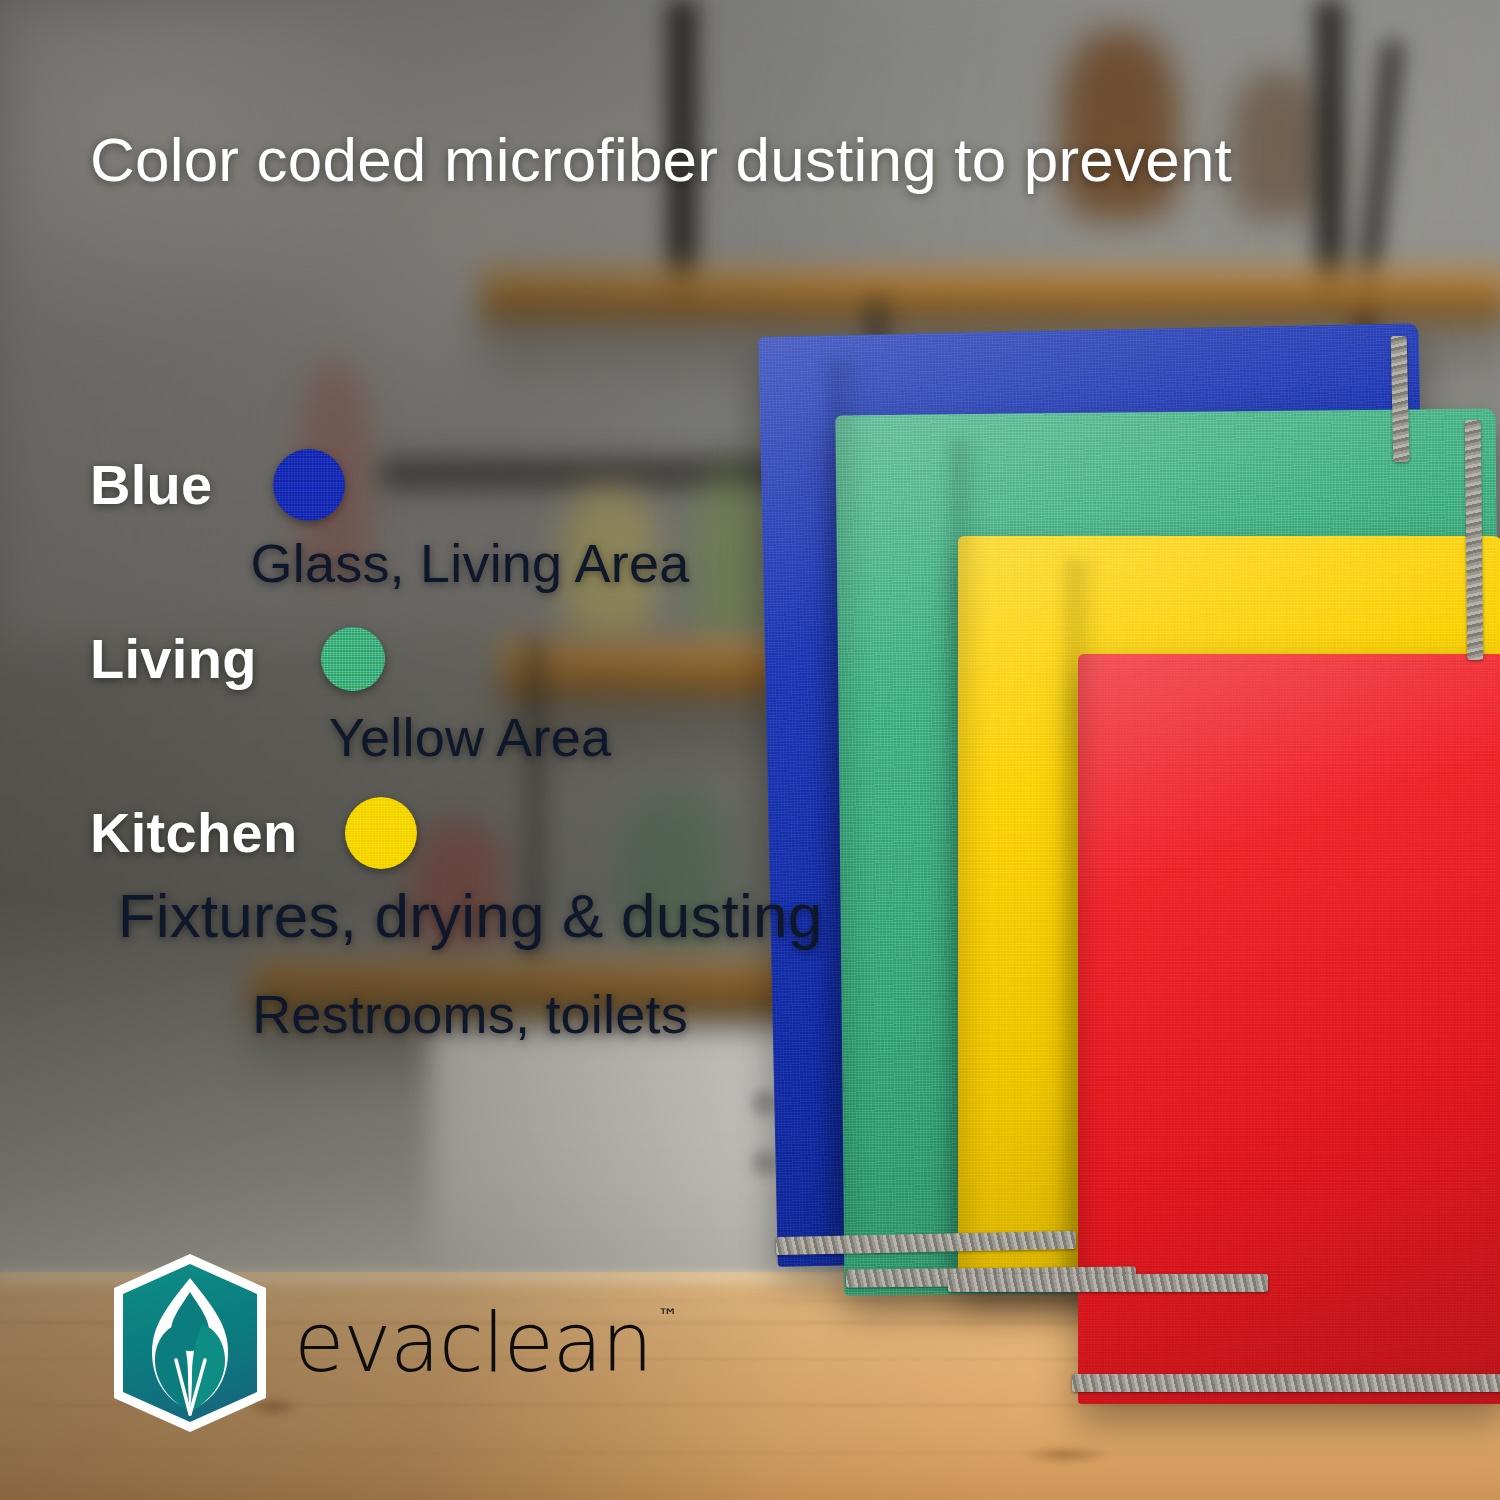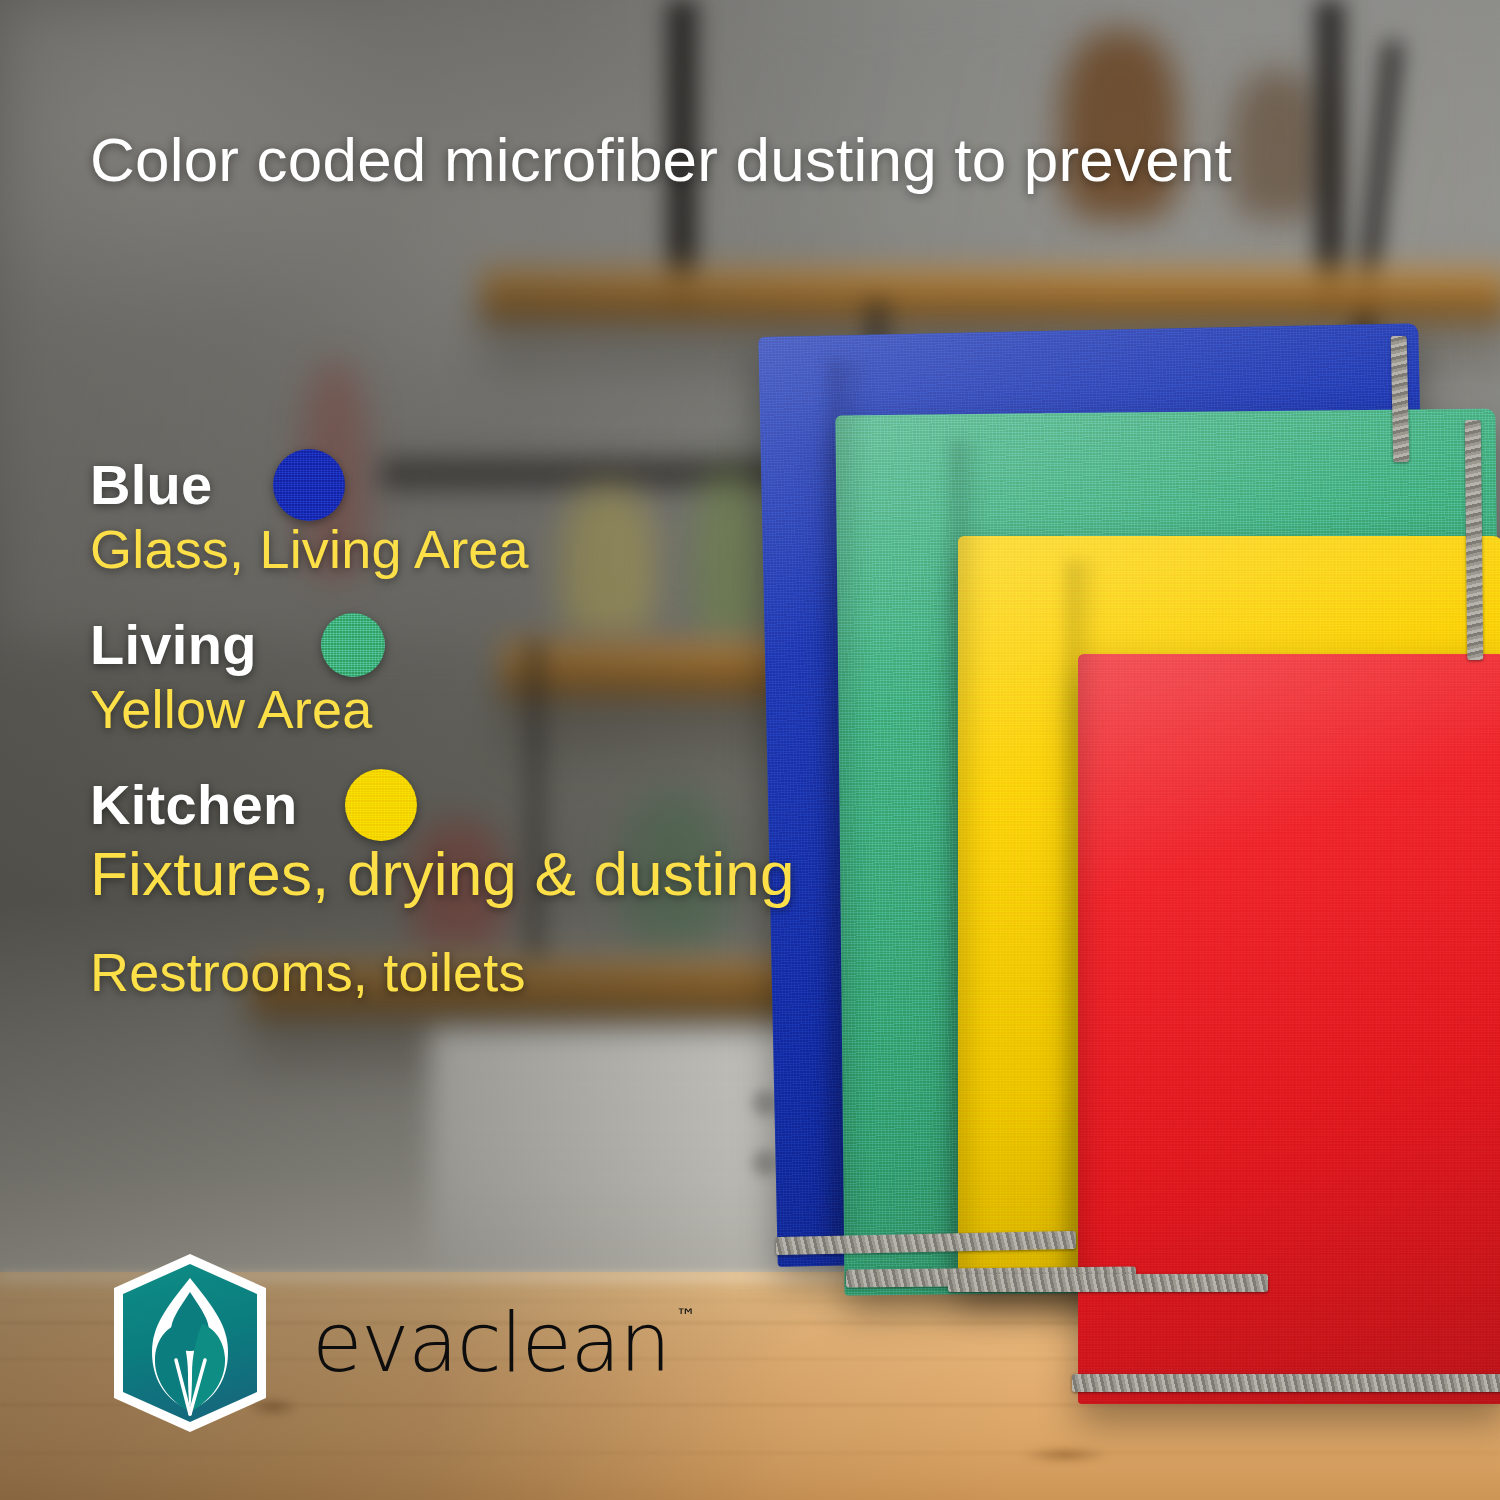--- a/index.html
+++ b/index.html
@@ -236,21 +236,21 @@
   .headline{
     position:absolute; left:90px; top:118px; width:1340px;
     color:#ffffff;
     font-size:62px;
     line-height:1.35;
     font-weight:400;
     letter-spacing:.2px;
     text-shadow:0 2px 10px rgba(0,0,0,.45);
   }
 
-  .legend{ position:absolute; left:90px; top:452px; width:760px; }
+  .legend{ position:absolute; left:90px; top:452px; width:760px;text-align:center; }
 
   .legend-row{ position:relative; margin-bottom:32px; }
 
   .legend-head{
     display:flex; align-items:center;
     gap:26px;
     height:66px;
   }
   .color-name{
     color:#ffffff;
@@ -272,42 +272,42 @@
       repeating-linear-gradient(0deg, rgba(255,255,255,.22) 0 1px, rgba(0,0,0,.16) 1px 2.4px),
       repeating-linear-gradient(90deg, rgba(255,255,255,.14) 0 1px, rgba(0,0,0,.14) 1px 3px);
     mix-blend-mode:overlay;
   }
   .sw-blue  { background:#1a2fb8; }
   .sw-green { background:#44b482; width:64px; height:64px; }
   .sw-yellow{ background:#f5d800; }
   .sw-red   { background:#f41e1e; }
 
   .desc{
-    color:#fde047;
+    color:#0f172a;
     font-size:54px;
     font-weight:300;
     line-height:1.15;
-    margin-top:0;
+    margin-top:14px;
     letter-spacing:.2px;
     text-shadow:0 2px 9px rgba(0,0,0,.5);
     white-space:nowrap;
   }
 
   
   .row-blue   .swatch{ margin-left:34px; }
   .row-green  .swatch{ margin-left:38px; }
   .row-yellow .swatch{ margin-left:22px; }
   .row-red    .swatch{ margin-left:48px; }
 
   .row-yellow .desc{ font-size:62px; }
 
   
   .logo{
     position:absolute; left:106px; top:1252px;
-    display:flex; align-items:center; gap:38px;
+    display:flex; align-items:center; gap:20px;
   }
   .logo-mark{ width:168px; height:182px; flex:0 0 auto; display:block; }
   .logo-word{
     position:relative;
     color:#0d0d0d;
     font-size:82px;
     font-weight:300;
     letter-spacing:-1.5px;
     line-height:1;
     font-family:"DejaVu Sans", sans-serif;

